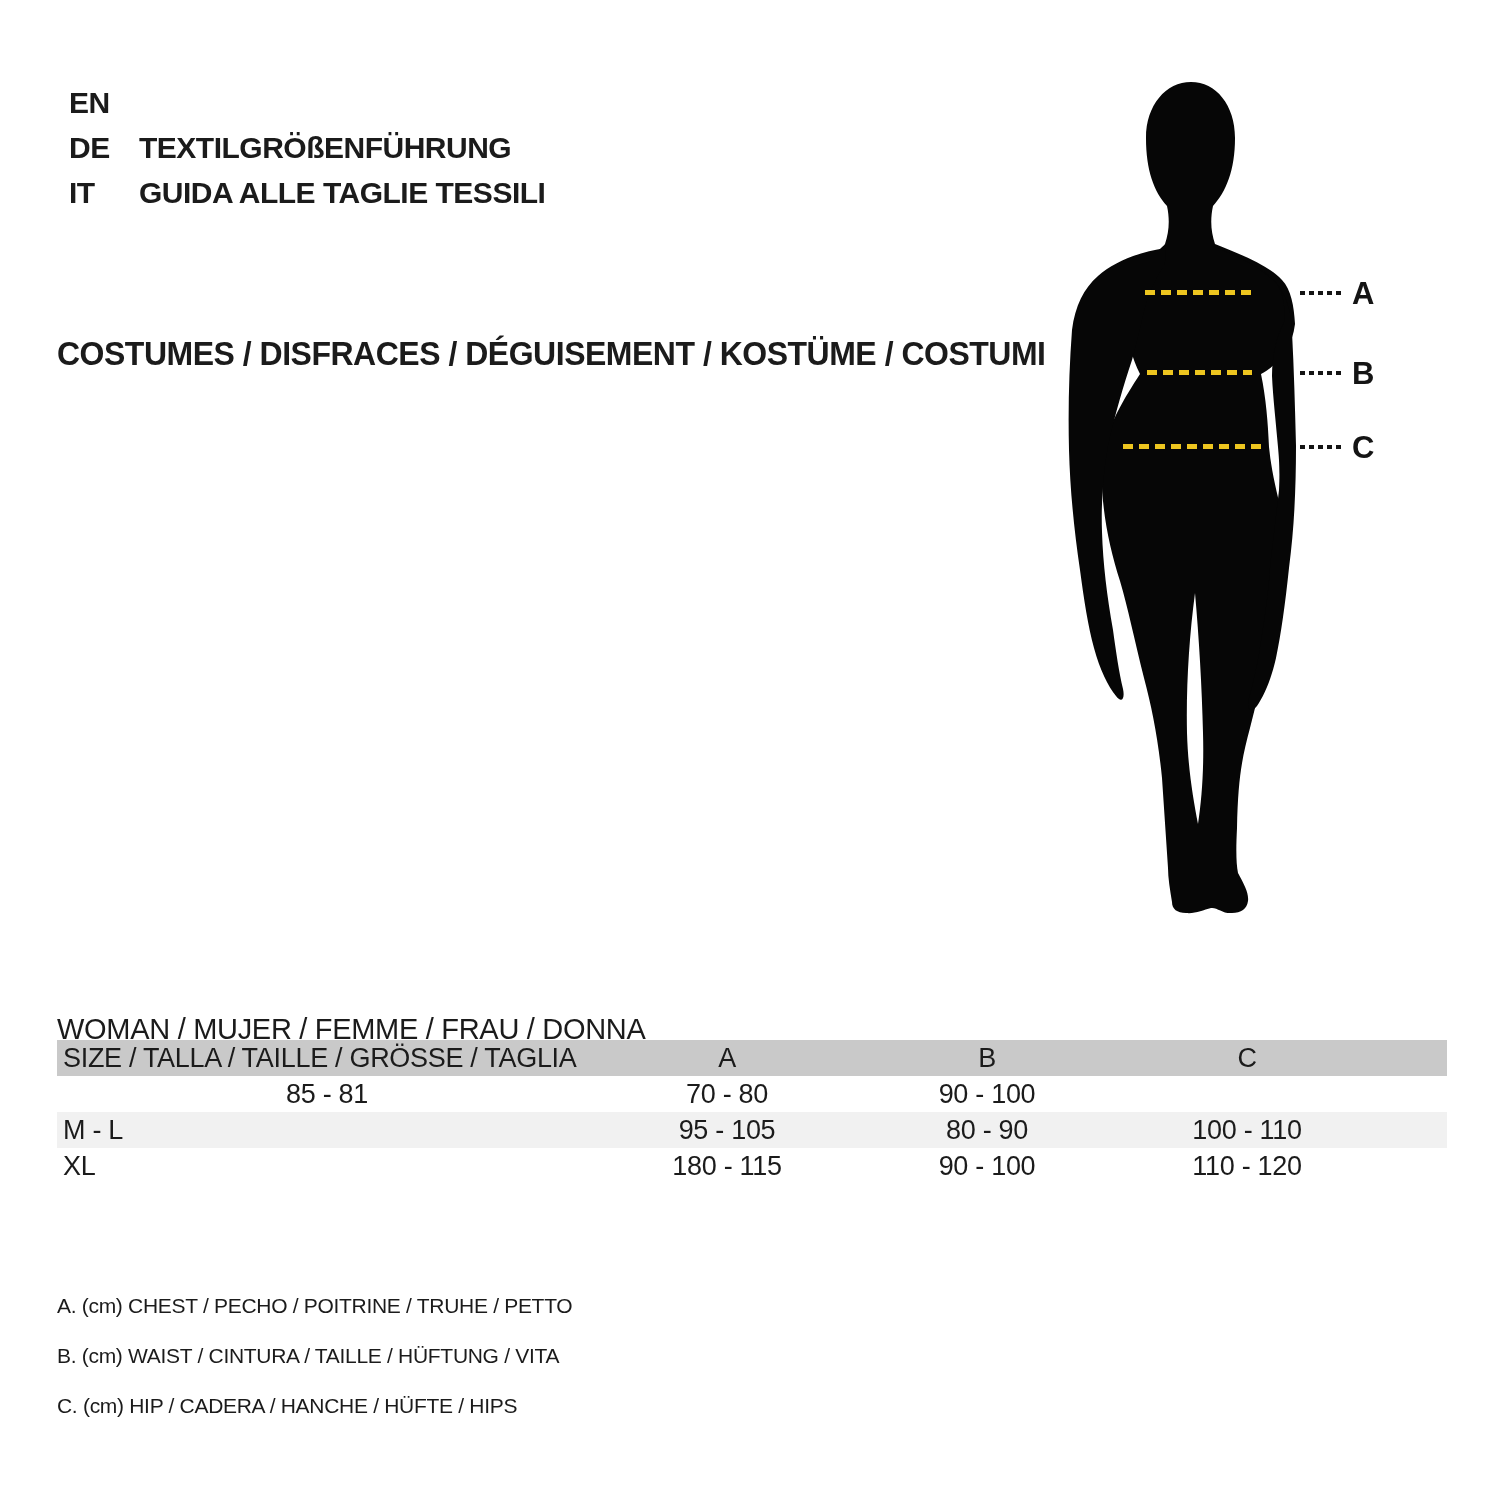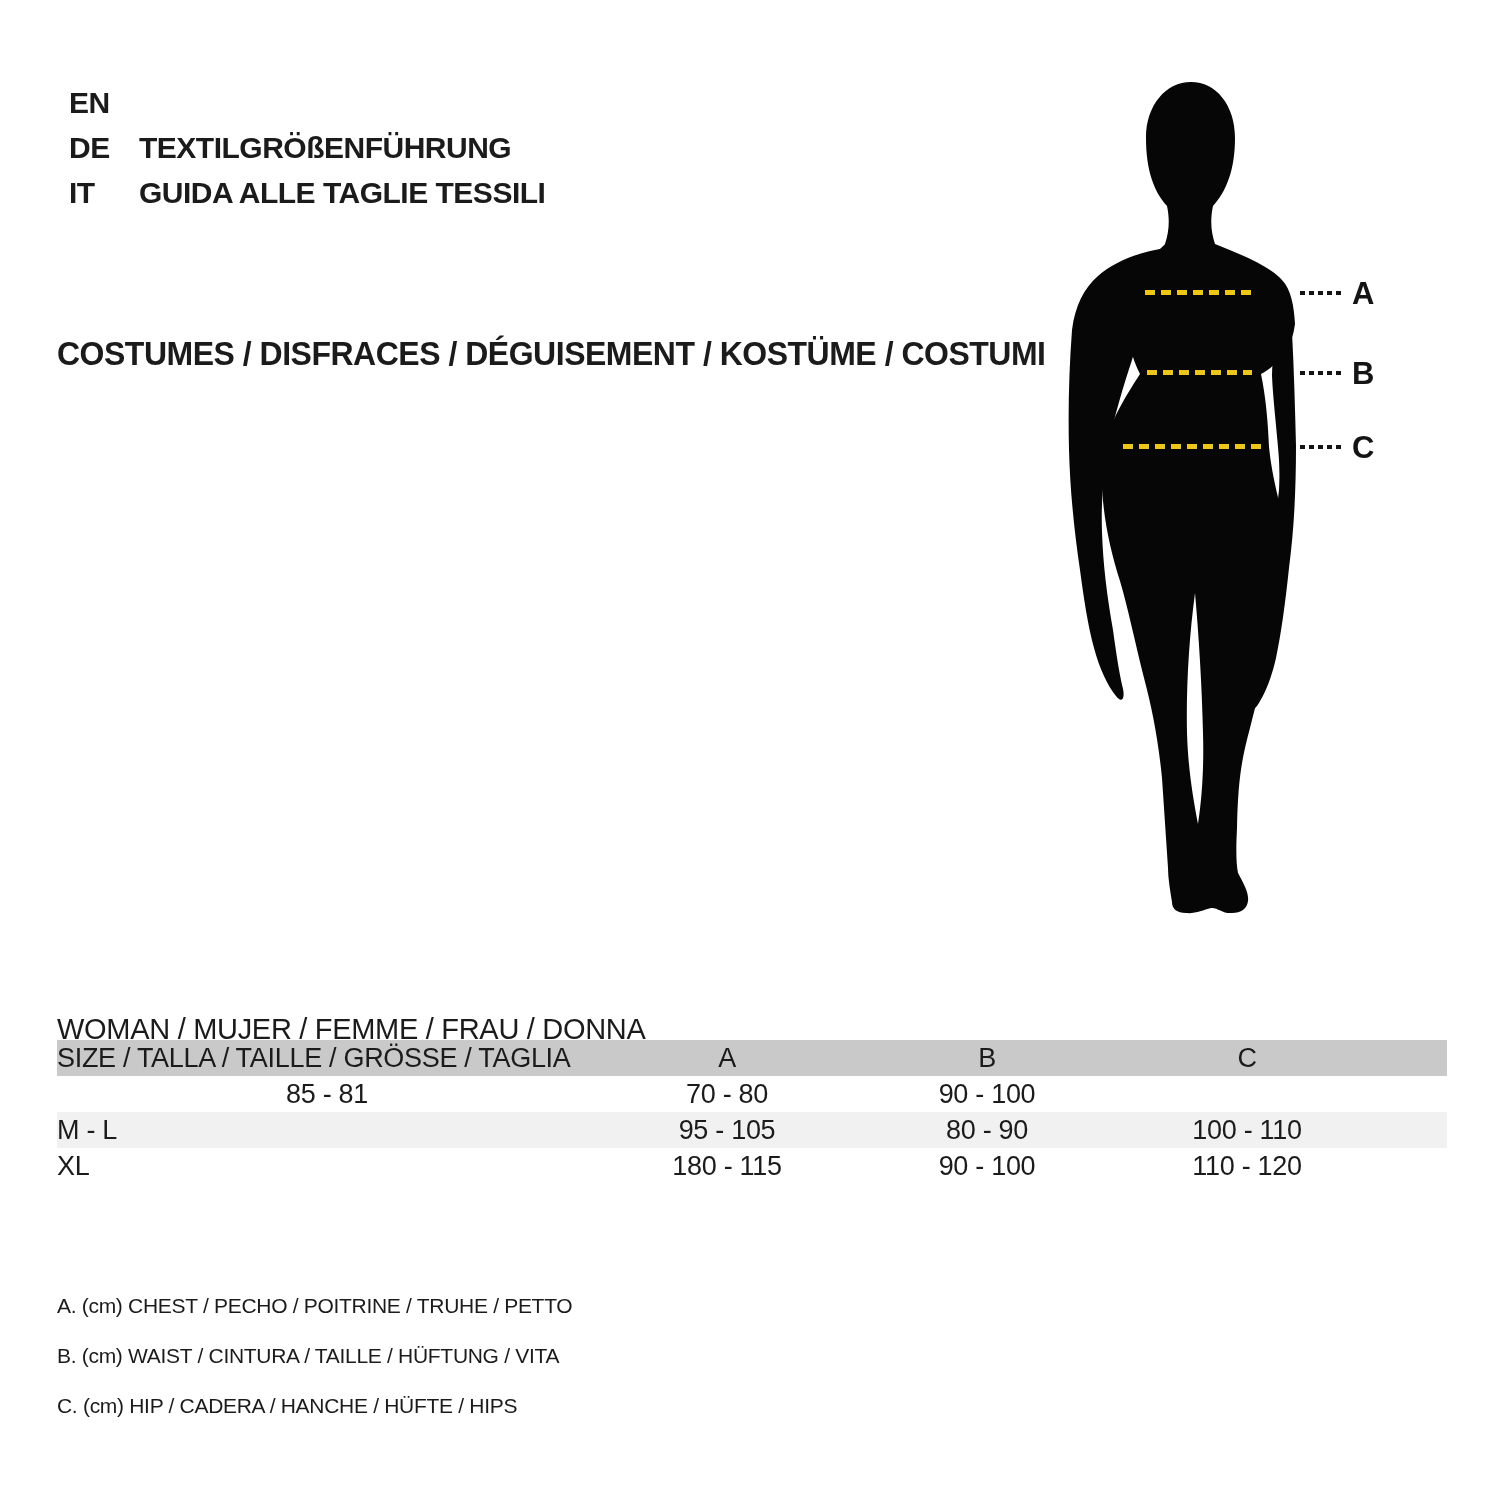--- a/index.html
+++ b/index.html
@@ -31,21 +31,21 @@
   .measure-label{
     position:absolute;left:324px;width:40px;
     font-size:31px;font-weight:700;line-height:31px;text-align:left;color:#141414;
   }
   
   .section-heading{position:absolute;left:57px;top:1013px;font-size:29px;font-weight:400;letter-spacing:-0.3px;white-space:nowrap;}
   
   .size-table{position:absolute;left:57px;top:1040px;width:1390px;}
   .t-row{display:grid;grid-template-columns:540px 260px 260px 260px 70px;height:36px;align-items:center;font-size:27px;letter-spacing:-0.3px;}
   .t-head{background:#c9c9c9;}
-  .t-row .c0{text-align:left;white-space:nowrap;}
+  .t-row .c0{padding-left:6px;text-align:left;white-space:nowrap;}
   .t-row .cn{text-align:center;}
   .t-row:nth-child(odd):not(.t-head){background:#f1f1f1;}
   
   .notes{position:absolute;left:57px;top:1294px;}
   .note-line{height:50px;font-size:21px;letter-spacing:-0.3px;white-space:nowrap;}
 </style>
 </head>
 <body>
 
 <div class="page">

